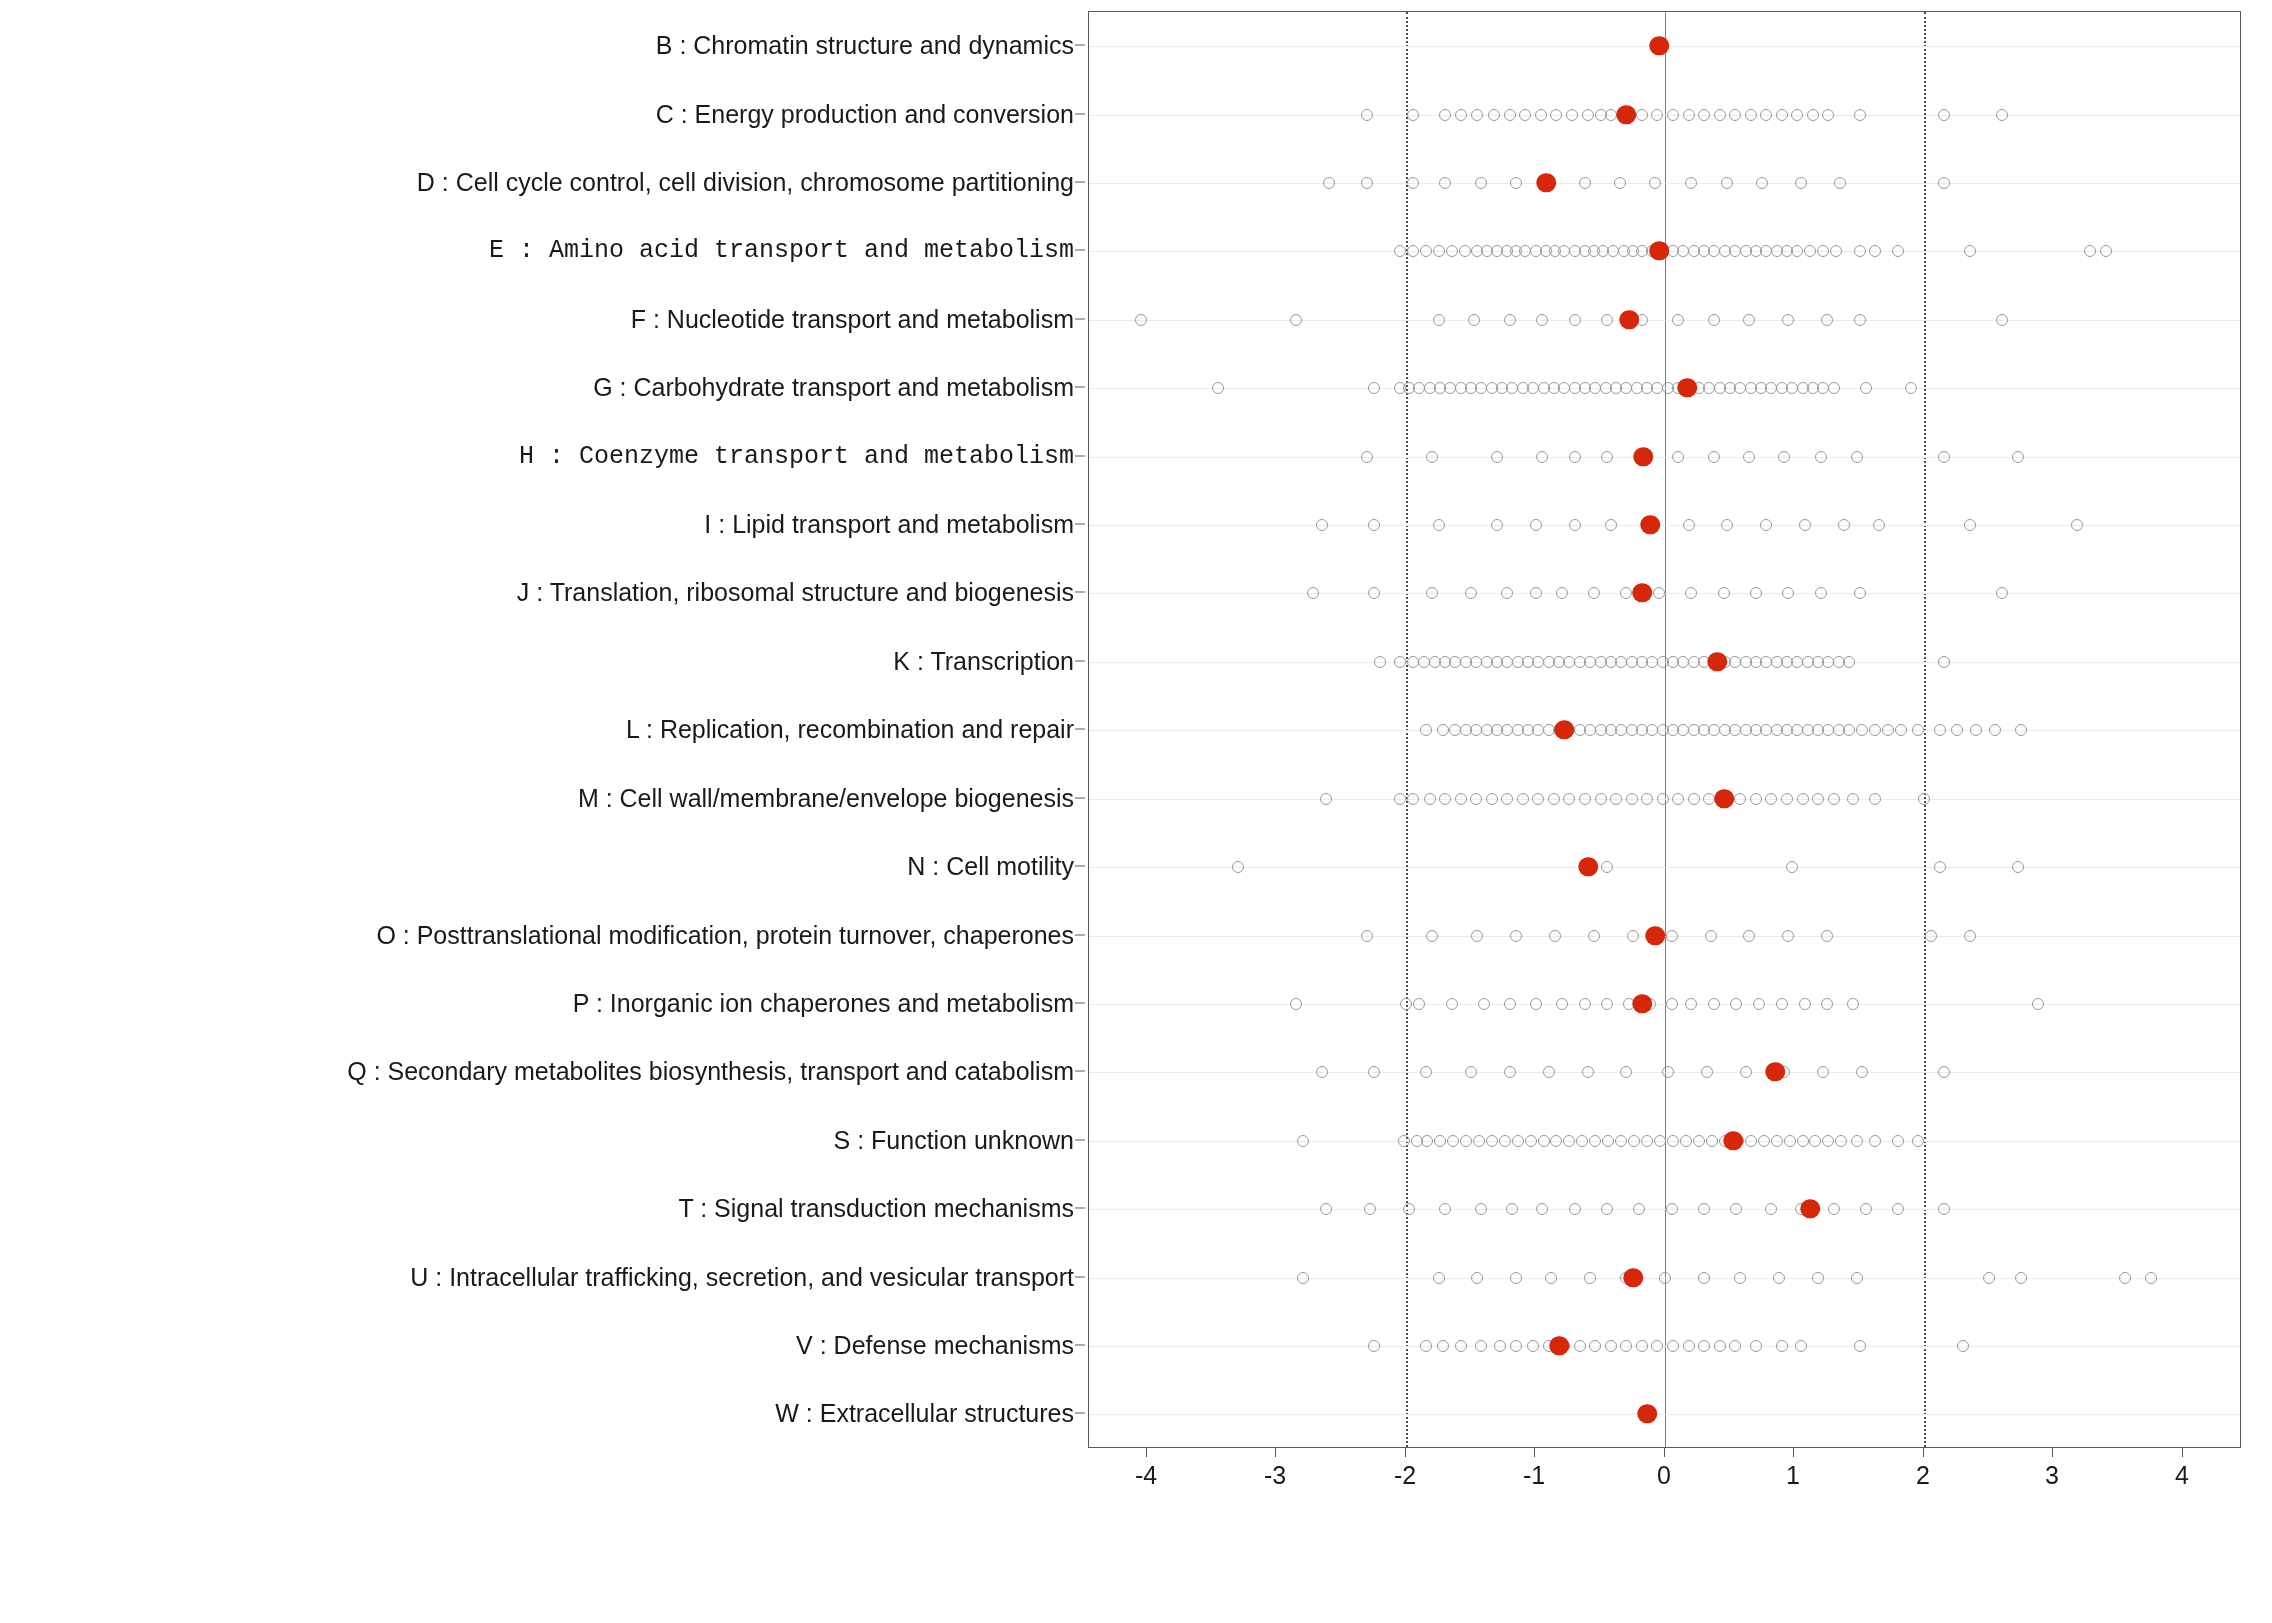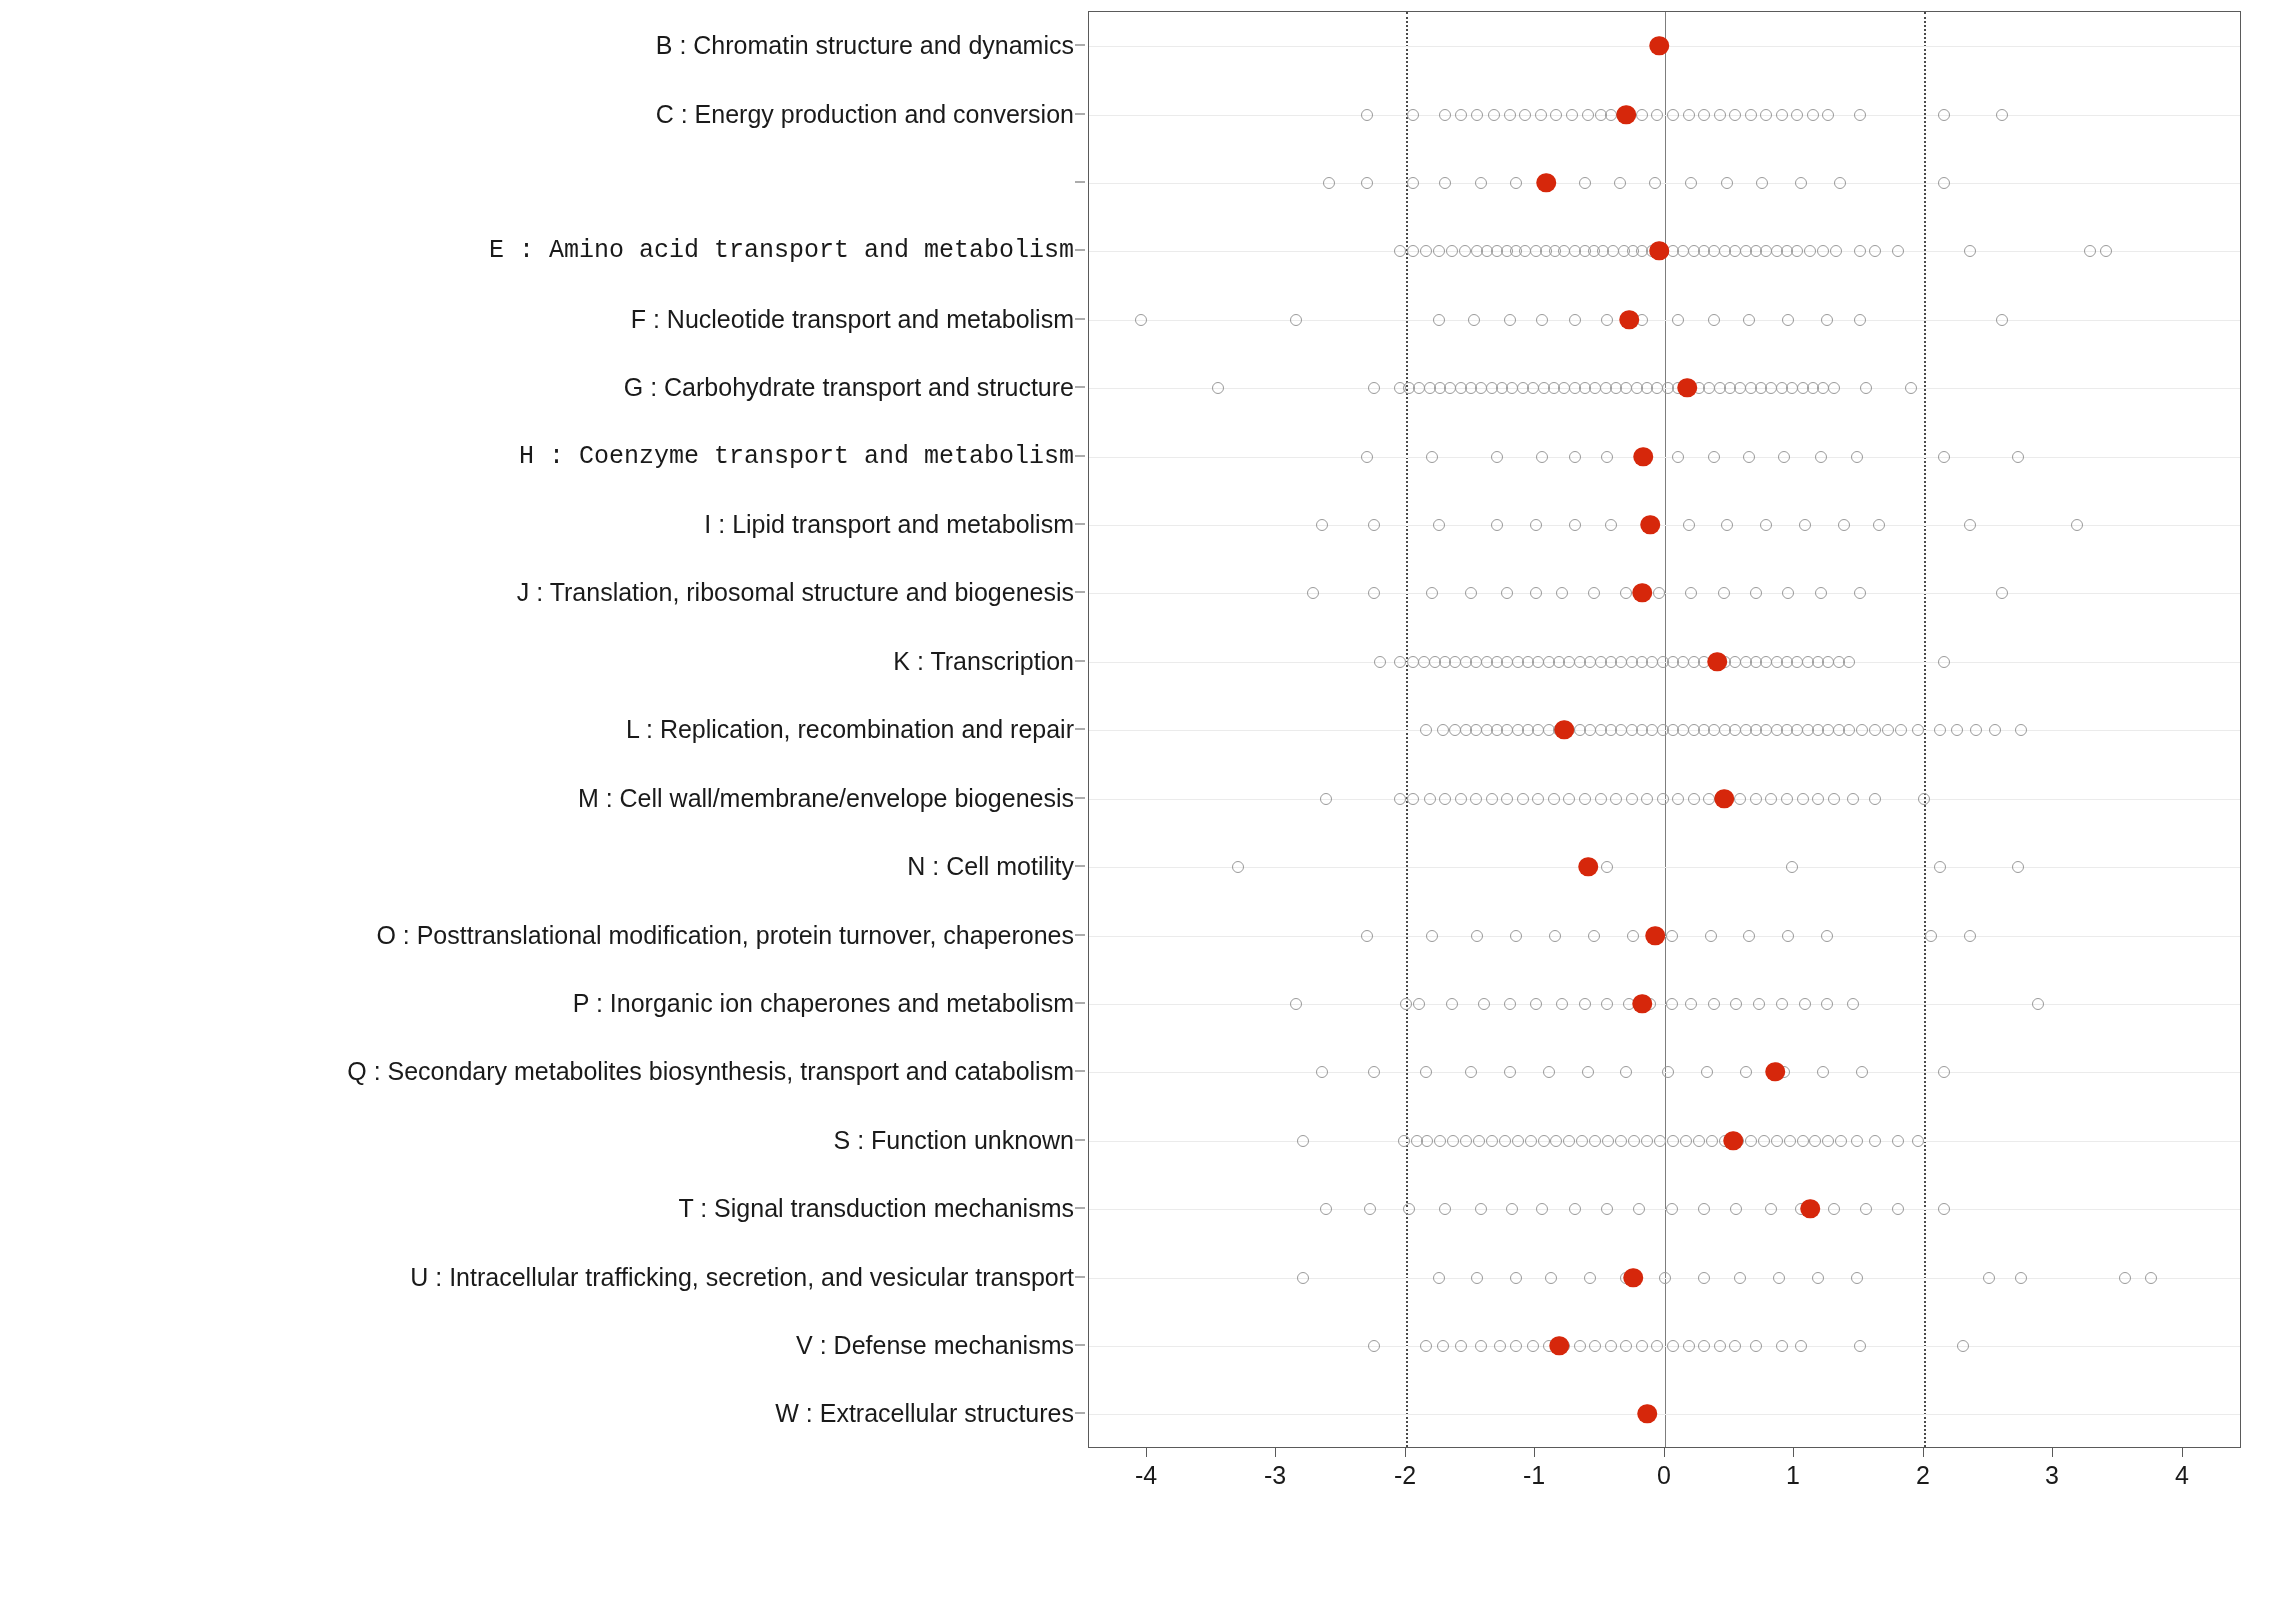--- a/index.html
+++ b/index.html
@@ -69,26 +69,27 @@
 </head>
 <body>
 
 <div id="stage">
 
   <div class="ylabels" id="ylabels">
       <div class="ylabel" style="top: 34px;">B : Chromatin structure and dynamics</div>
       <div class="ytick" style="top: 34px;"></div>
       <div class="ylabel" style="top: 103px;">C : Energy production and conversion</div>
       <div class="ytick" style="top: 103px;"></div>
+      <div class="ylabel" style="top: 171px;">D : Cell cycle control, cell division, chromosome partitioning</div>
       <div class="ytick" style="top: 171px;"></div>
       <div class="ylabel" style="top: 239px; font-family: Liberation Mono, monospace;">E : Amino acid transport and metabolism</div>
       <div class="ytick" style="top: 239px;"></div>
       <div class="ylabel" style="top: 308px;">F : Nucleotide transport and metabolism</div>
       <div class="ytick" style="top: 308px;"></div>
-      <div class="ylabel" style="top: 376px;">G : Carbohydrate transport and structure</div>
+      <div class="ylabel" style="top: 376px;">G : Carbohydrate transport and metabolism</div>
       <div class="ytick" style="top: 376px;"></div>
       <div class="ylabel" style="top: 445px; font-family: Liberation Mono, monospace;">H : Coenzyme transport and metabolism</div>
       <div class="ytick" style="top: 445px;"></div>
       <div class="ylabel" style="top: 513px;">I : Lipid transport and metabolism</div>
       <div class="ytick" style="top: 513px;"></div>
       <div class="ylabel" style="top: 581px;">J : Translation, ribosomal structure and biogenesis</div>
       <div class="ytick" style="top: 581px;"></div>
       <div class="ylabel" style="top: 650px;">K : Transcription</div>
       <div class="ytick" style="top: 650px;"></div>
       <div class="ylabel" style="top: 718px;">L : Replication, recombination and repair</div>

